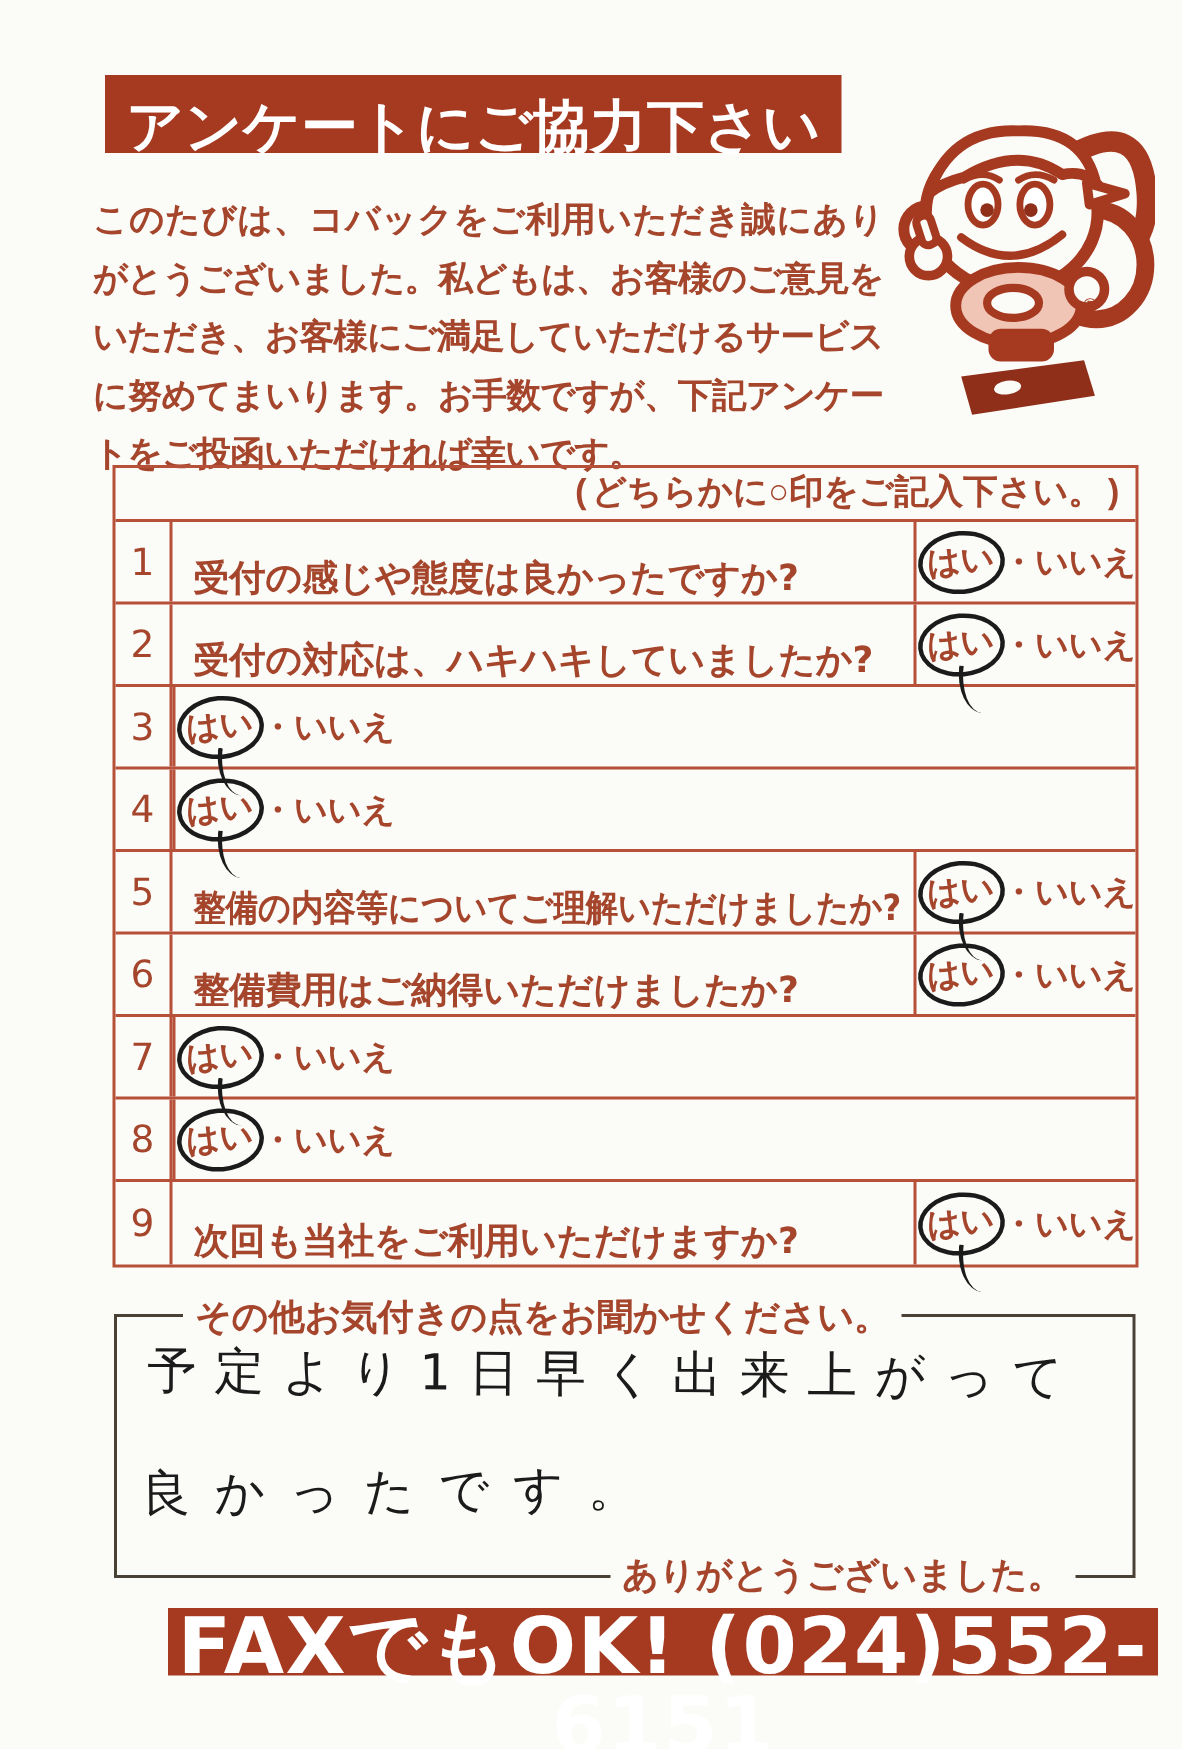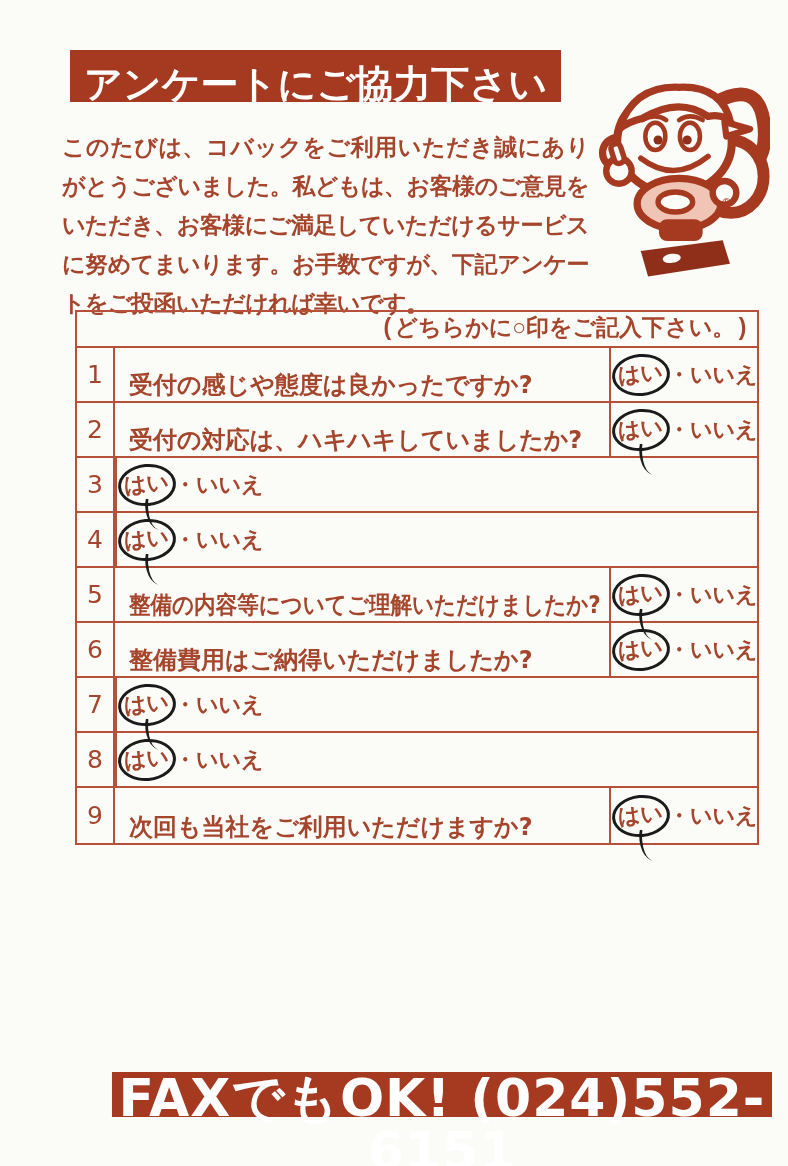--- a/index.html
+++ b/index.html
@@ -205,16 +205,22 @@
     </div>
     <div class="t-a">
             <span class="circle tail"><span class="yes">はい</span></span>
             <span class="sep">・</span>
             <span class="no">いいえ</span>
           </div>
   </div>
 </div>
   </div>
 
+  <div class="comment-box">
+    <span class="comment-title">その他お気付きの点をお聞かせください。</span>
+    <div class="hw1">予定より1日早く出来上がって</div>
+    <div class="hw2">良かったです。</div>
+    <span class="comment-closing">ありがとうございました。</span>
+  </div>
 
   <div class="footer-band">FAXでもOK! (024)552-6151</div>
 
 </div>
 
 </body></html>

